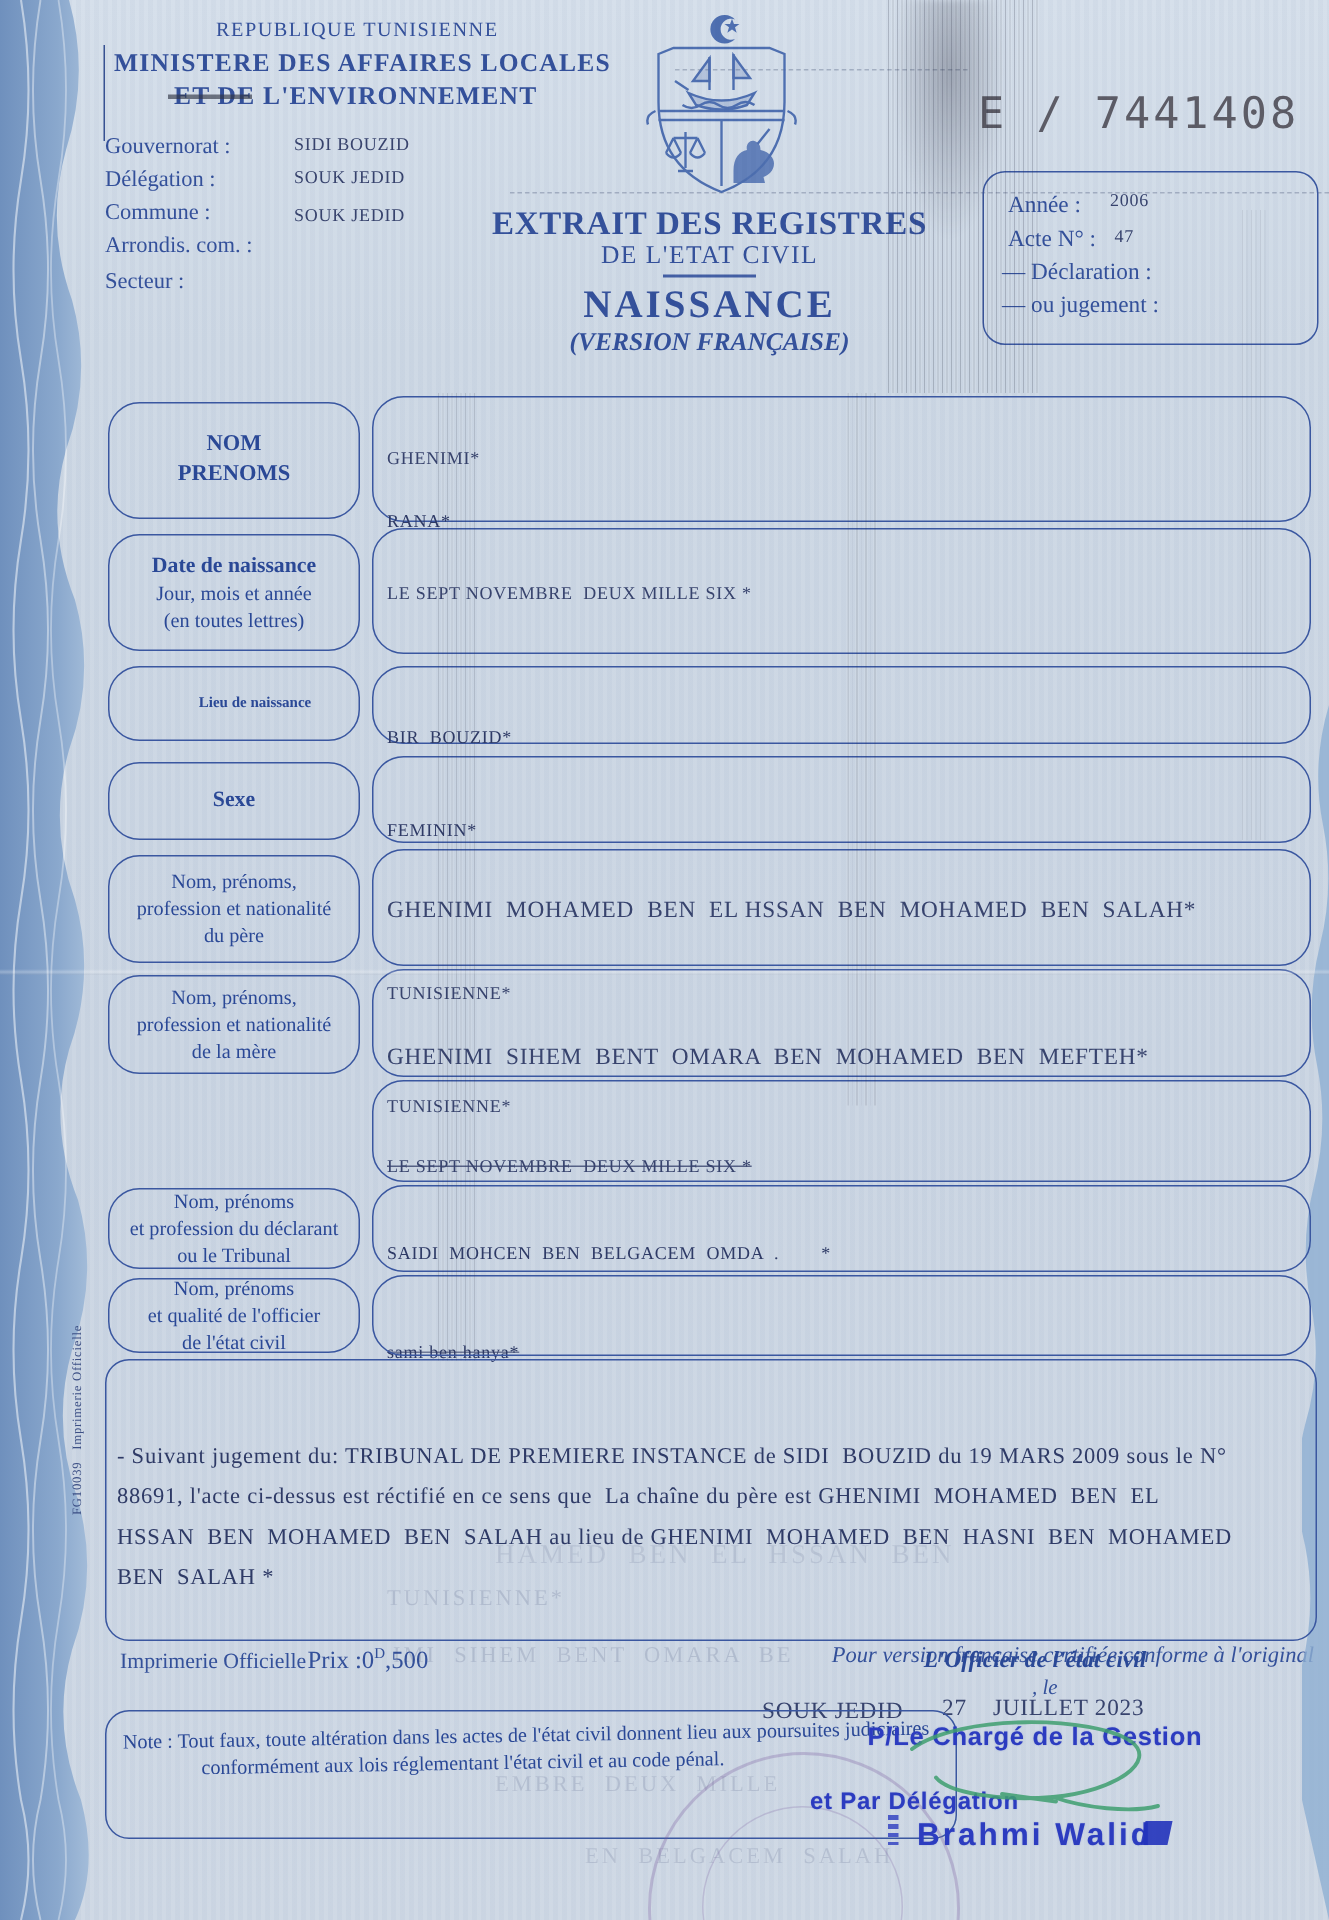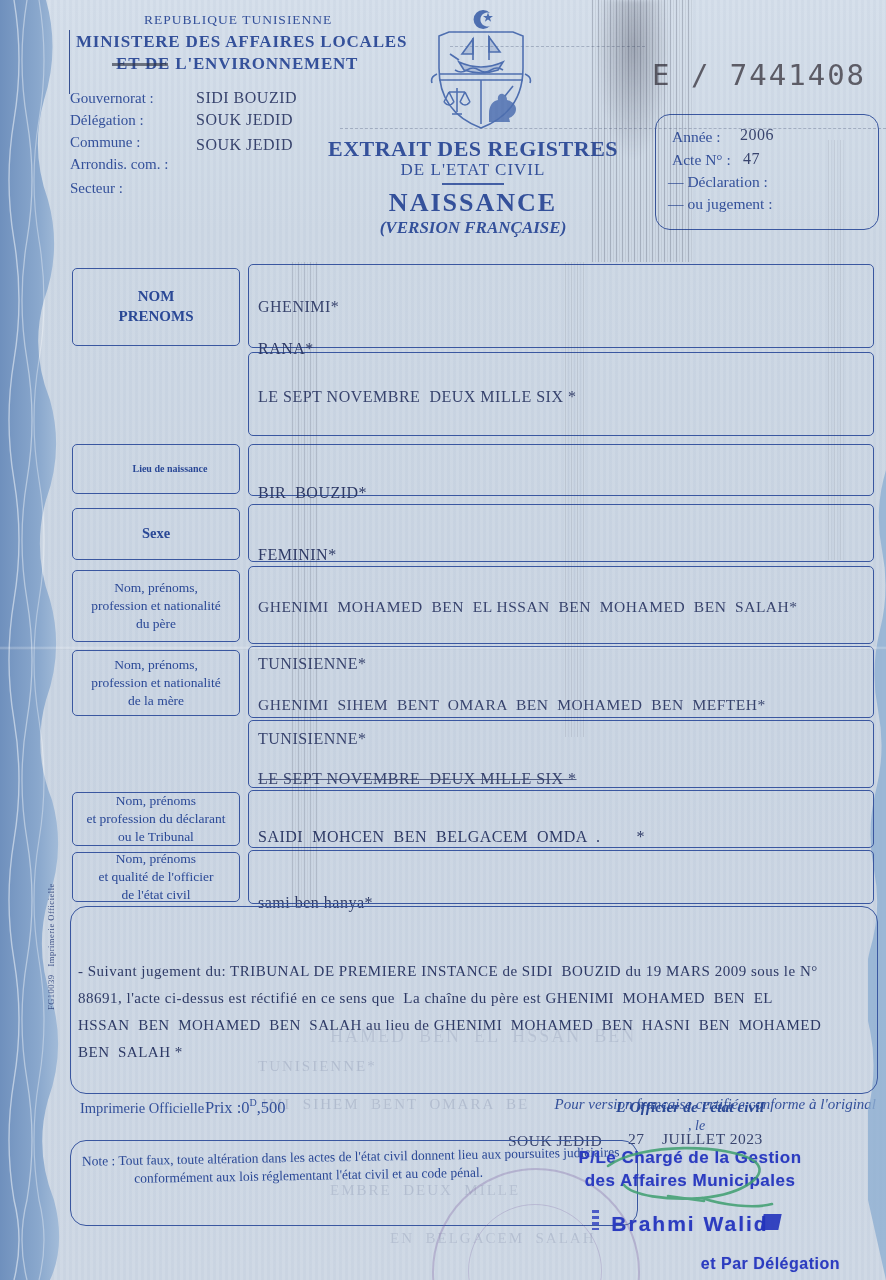--- a/index.html
+++ b/index.html
@@ -3,22 +3,22 @@
 <meta charset="utf-8">
 <style>
   html,body{margin:0;padding:0;background:#b9c6d6;}
   .page{position:relative;width:886px;height:1280px;overflow:hidden;
     background:linear-gradient(180deg,#d4deea 0%,#ccd7e4 18%,#c9d4e2 55%,#cdd7e4 100%);
     font-family:"Liberation Serif",serif;color:#2a4896;}
   .page::after{content:"";position:absolute;inset:0;pointer-events:none;
     background:repeating-linear-gradient(90deg,rgba(255,255,255,.05) 0 3px,rgba(165,178,198,.07) 3px 6px);}
   .abs{position:absolute;}
   .printed{color:#2a4896;}
-  .typed{font-family:"Liberation Serif",serif;color:#2e3a66;letter-spacing:.5px;white-space:pre;font-size:16px;}
-  .lblbox,.valbox{position:absolute;border:1.6px solid #3a57a0;border-radius:5px;background:transparent;}
+  .typed{font-family:"Liberation Serif",serif;color:#2e3a66;letter-spacing:.5px;white-space:pre;font-size:12px;}
+  .lblbox,.valbox{position:absolute;border:1.6px solid #3a57a0;border-radius:21px;background:transparent;}
   .lblbox{left:72px;width:168px;display:flex;flex-direction:column;justify-content:center;align-items:center;
     text-align:center;font-size:13.5px;line-height:1.32;white-space:pre-line;padding:2px 6px;box-sizing:border-box;z-index:3;}
   .valbox{left:248px;width:624px;z-index:3;}
   .b{font-weight:bold;}
   .ghost{position:absolute;font-family:"Liberation Serif",serif;color:#36426e;letter-spacing:2px;white-space:pre;pointer-events:none;}
   .streak{position:absolute;pointer-events:none;z-index:40;
     background:repeating-linear-gradient(90deg,rgba(44,48,66,.30) 0 1px,rgba(44,48,66,0) 1px 3px,rgba(44,48,66,.12) 3px 4px,rgba(44,48,66,0) 4px 6px);
     filter:blur(.5px);}
   .stamp-line{position:absolute;font-family:"Liberation Sans",sans-serif;font-weight:bold;color:#2c3cc0;
     letter-spacing:.5px;z-index:12;text-shadow:0 0 1px rgba(44,60,192,.35);}
@@ -101,20 +101,25 @@
   <div class="abs printed" style="left:318px;top:218px;width:310px;text-align:center;font-size:17px;font-style:italic;font-weight:bold;">(VERSION FRANÇAISE)</div>
 
   <div class="lblbox" style="top:268px;height:78px;">
     <span class="b" style="font-size:15px;">NOM
 PRENOMS</span>
   </div>
   <div class="valbox" style="top:264px;height:82px;"></div>
   <div class="abs typed" style="left:258px;top:298px;">GHENIMI*</div>
   <div class="abs typed" style="left:258px;top:340px;z-index:4;">RANA*</div>
 
+  <div class="lblbox" style="top:356px;height:78px;">
+    <span class="b" style="font-size:14.5px;">Date de naissance</span>
+    <span>Jour, mois et année
+(en toutes lettres)</span>
+  </div>
   <div class="valbox" style="top:352px;height:82px;"></div>
   <div class="abs typed" style="left:258px;top:388px;">LE SEPT NOVEMBRE  DEUX MILLE SIX *</div>
 
   <div class="lblbox" style="top:444px;height:50px;">
     <span class="b" style="font-size:10px;margin-left:28px;">Lieu de naissance</span>
   </div>
   <div class="valbox" style="top:444px;height:50px;"></div>
   <div class="abs typed" style="left:258px;top:484px;z-index:4;">BIR  BOUZID*</div>
 
   <div class="lblbox" style="top:508px;height:52px;">
@@ -176,22 +181,21 @@
   <div class="abs" style="left:70px;top:1140px;width:566px;height:84px;border:1.8px solid #3a57a0;border-radius:16px;z-index:3;"></div>
   <div class="abs printed" style="left:82px;top:1148px;width:544px;font-size:13.5px;line-height:18px;padding-left:52px;text-indent:-52px;box-sizing:border-box;z-index:4;transform:rotate(-1deg);">Note : Tout faux, toute altération dans les actes de l'état civil donnent lieu aux poursuites judiciaires conformément aux lois réglementant l'état civil et au code pénal.</div>
 
   <div class="abs printed" style="left:500px;top:1096px;width:376px;text-align:right;font-style:italic;font-size:15px;">Pour version française certifiée conforme à l'original</div>
   <div class="abs printed" style="left:688px;top:1118px;font-style:italic;font-size:14px;">, le</div>
   <div class="abs typed" style="left:508px;top:1132px;font-size:15.5px;">SOUK JEDID</div>
   <div class="abs typed" style="left:628px;top:1130px;font-size:15.5px;">27    JUILLET 2023</div>
   <div class="abs printed b" style="left:560px;top:1098px;width:260px;text-align:center;font-style:italic;font-size:15.5px;z-index:10;">L'Officier de l'état civil</div>
 
   <div class="stamp-line" style="left:540px;top:1148px;width:300px;text-align:center;font-size:17px;">P/Le Chargé de la Gestion</div>
-  <div class="stamp-line" style="left:540px;top:1171px;width:300px;text-align:center;font-size:17px;">des Affaires Municipales</div>
-  <div class="stamp-line" style="left:540px;top:1255px;width:300px;text-align:right;font-size:16px;">et Par Délégation</div>
+  <div class="stamp-line" style="left:540px;top:1193px;width:300px;text-align:left;font-size:16px;">et Par Délégation</div>
   <div class="stamp-line" style="left:540px;top:1212px;width:300px;text-align:center;font-size:21px;letter-spacing:2px;">Brahmi Walid</div>
   <div class="abs" style="left:762px;top:1214px;width:18px;height:16px;background:#2233bb;transform:skewX(-12deg);z-index:12;opacity:.9;"></div>
   <div class="abs" style="left:592px;top:1210px;width:7px;height:20px;z-index:12;background:repeating-linear-gradient(180deg,#2c3cc0 0 3px,transparent 3px 6px);opacity:.8;"></div>
 
   <div class="abs" style="left:432px;top:1168px;width:204px;height:204px;border:2.5px solid rgba(122,92,158,.30);border-radius:50%;z-index:6;"></div>
   <div class="abs" style="left:468px;top:1204px;width:132px;height:132px;border:1.8px solid rgba(122,92,158,.24);border-radius:50%;z-index:6;"></div>
 
   <svg class="abs" style="left:0;top:0;z-index:14;pointer-events:none;" width="886" height="1280" viewBox="0 0 886 1280">
     <g stroke="#3f9f70" stroke-width="2.6" fill="none" opacity=".85" stroke-linecap="round">
       <path d="M608,1166 C640,1142 730,1144 754,1161 C772,1174 744,1194 702,1198 C666,1201 632,1195 624,1185"></path>

